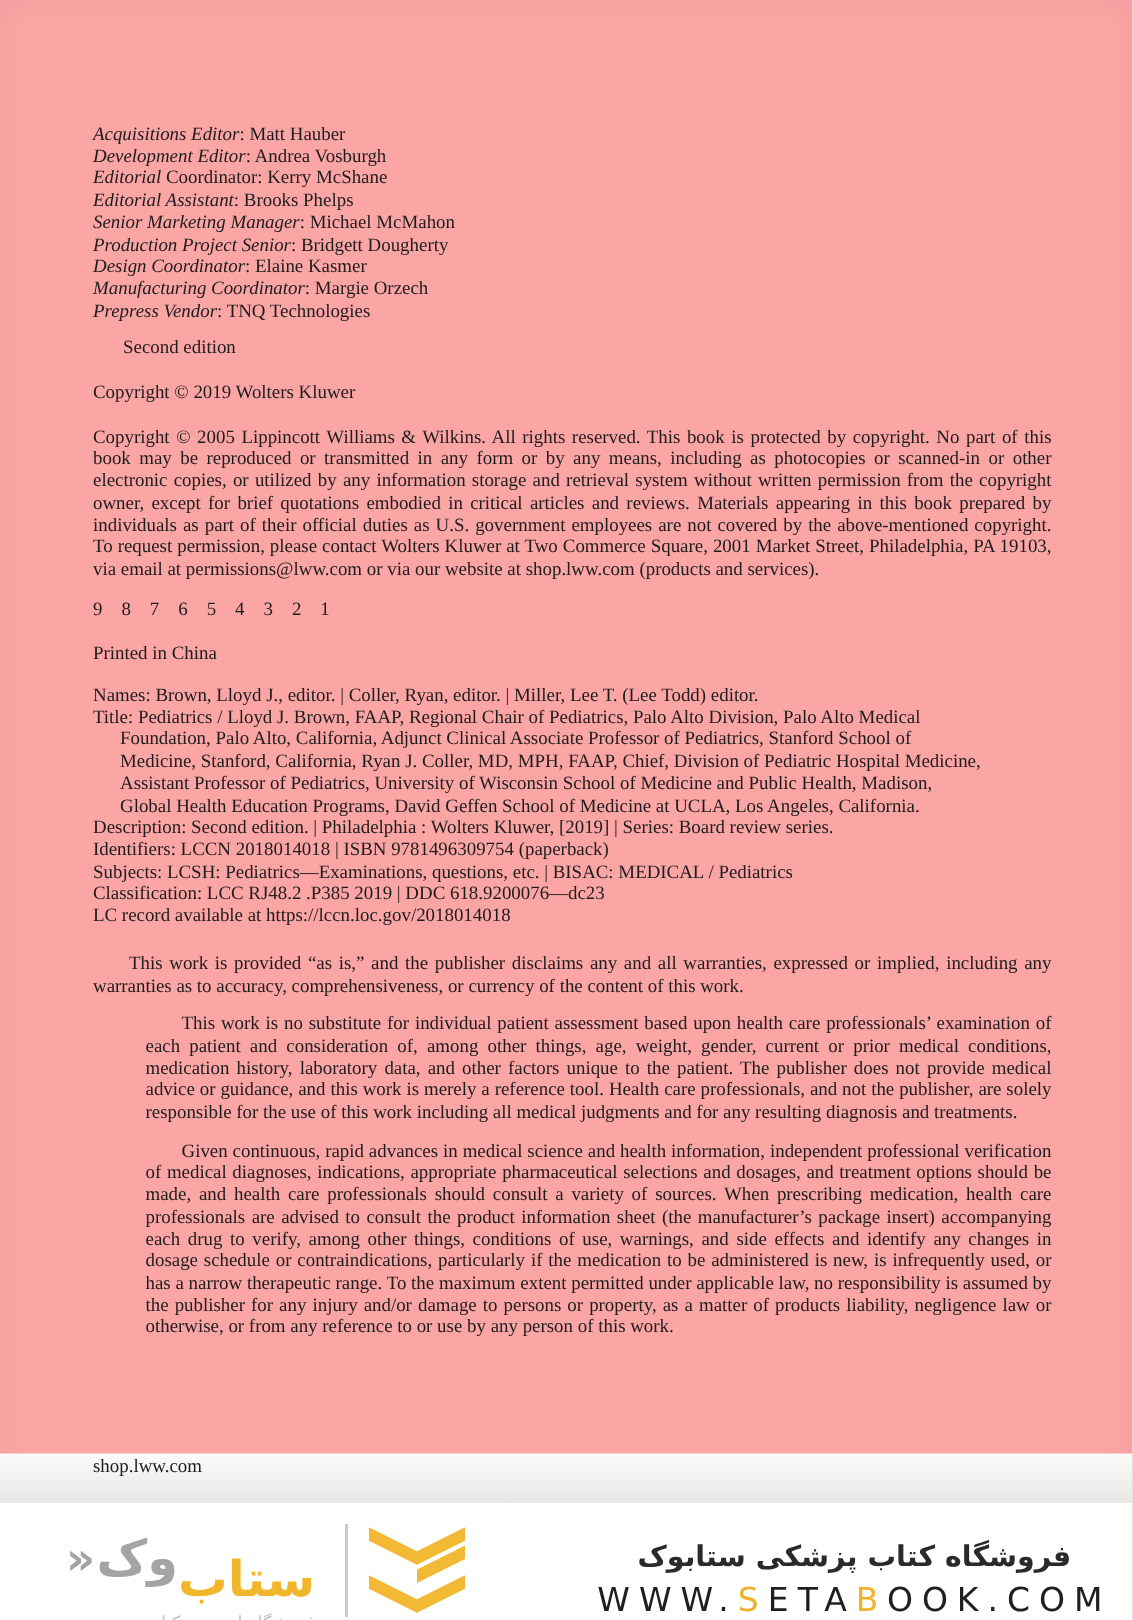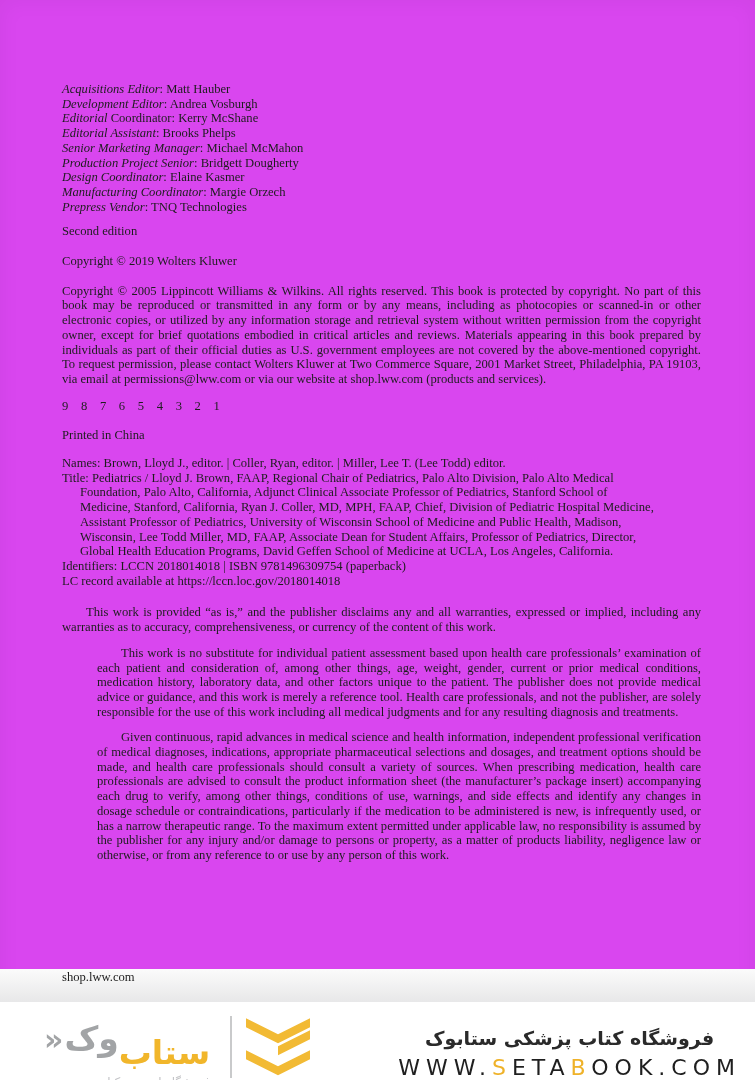--- a/index.html
+++ b/index.html
@@ -1,25 +1,25 @@
 <!DOCTYPE html>
 <html lang="en"><head>
 <meta charset="utf-8">
 <style>
   html,body{margin:0;padding:0;background:#ffffff;}
   .page{
     position:relative;width:755px;height:1080px;margin:0 auto;overflow:hidden;
-    background:#d946ef;
+    background:#fca5a5;
     box-shadow:inset 0 0 22px rgba(0,0,0,0.05);
     font-family:"Liberation Serif","DejaVu Serif",serif;
     color:#1d1d1d;
   }
   .content{position:absolute;left:62px;right:54px;top:82px;font-size:12.6px;line-height:14.7px;}
   .credit-line i{font-style:italic;}
-  .edition{margin-top:10px;}
+  .edition{margin-top:10px;margin-left:20px;}
   .c2019{margin-top:15px;}
   .para{margin:0;text-align:justify;}
   .para.mt{margin-top:15px;}
   .para.indent{text-indent:24px;}
   .numbers{margin-top:12px;word-spacing:9.5px;}
   .printed{margin-top:15px;}
   .loc-heading{margin-top:17px;font-weight:bold;}
   .cip{margin-top:13px;}
   .cip-line{white-space:normal;}
   .cip-line.cont{padding-left:18px;}
@@ -75,23 +75,25 @@
 
     <div class="printed">Printed in China</div>
 
 
     <div class="cip">
         <div class="cip-line">Names: Brown, Lloyd J., editor. | Coller, Ryan, editor. | Miller, Lee T. (Lee Todd) editor.</div>
         <div class="cip-line">Title: Pediatrics / Lloyd J. Brown, FAAP, Regional Chair of Pediatrics, Palo Alto Division, Palo Alto Medical</div>
         <div class="cip-line cont">Foundation, Palo Alto, California, Adjunct Clinical Associate Professor of Pediatrics, Stanford School of</div>
         <div class="cip-line cont">Medicine, Stanford, California, Ryan J. Coller, MD, MPH, FAAP, Chief, Division of Pediatric Hospital Medicine,</div>
         <div class="cip-line cont">Assistant Professor of Pediatrics, University of Wisconsin School of Medicine and Public Health, Madison,</div>
-        <div class="cip-line cont">Wisconsin, Lee Todd Miller, MD, FAAP, Associate Dean for Student Affairs, Professor of Pediatrics, Director,</div>
         <div class="cip-line cont">Global Health Education Programs, David Geffen School of Medicine at UCLA, Los Angeles, California.</div>
+        <div class="cip-line">Description: Second edition. | Philadelphia : Wolters Kluwer, [2019] | Series: Board review series.</div>
         <div class="cip-line">Identifiers: LCCN 2018014018 | ISBN 9781496309754 (paperback)</div>
+        <div class="cip-line">Subjects: LCSH: Pediatrics—Examinations, questions, etc. | BISAC: MEDICAL / Pediatrics</div>
+        <div class="cip-line">Classification: LCC RJ48.2 .P385 2019 | DDC 618.9200076—dc23</div>
         <div class="cip-line">LC record available at https://lccn.loc.gov/2018014018</div>
       </div>
 
     <div>
         <p class="para indent p2">This work is provided “as is,” and the publisher disclaims any and all warranties, expressed or implied, including any warranties as to accuracy, comprehensiveness, or currency of the content of this work.</p>
         <p class="para indent p34">This work is no substitute for individual patient assessment based upon health care professionals’ examination of each patient and consideration of, among other things, age, weight, gender, current or prior medical conditions, medication history, laboratory data, and other factors unique to the patient. The publisher does not provide medical advice or guidance, and this work is merely a reference tool. Health care professionals, and not the publisher, are solely responsible for the use of this work including all medical judgments and for any resulting diagnosis and treatments.</p>
         <p class="para indent p34">Given continuous, rapid advances in medical science and health information, independent professional verification of medical diagnoses, indications, appropriate pharmaceutical selections and dosages, and treatment options should be made, and health care professionals should consult a variety of sources. When prescribing medication, health care professionals are advised to consult the product information sheet (the manufacturer’s package insert) accompanying each drug to verify, among other things, conditions of use, warnings, and side effects and identify any changes in dosage schedule or contraindications, particularly if the medication to be administered is new, is infrequently used, or has a narrow therapeutic range. To the maximum extent permitted under applicable law, no responsibility is assumed by the publisher for any injury and/or damage to persons or property, as a matter of products liability, negligence law or otherwise, or from any reference to or use by any person of this work.</p>
       </div>
 
   </div>

